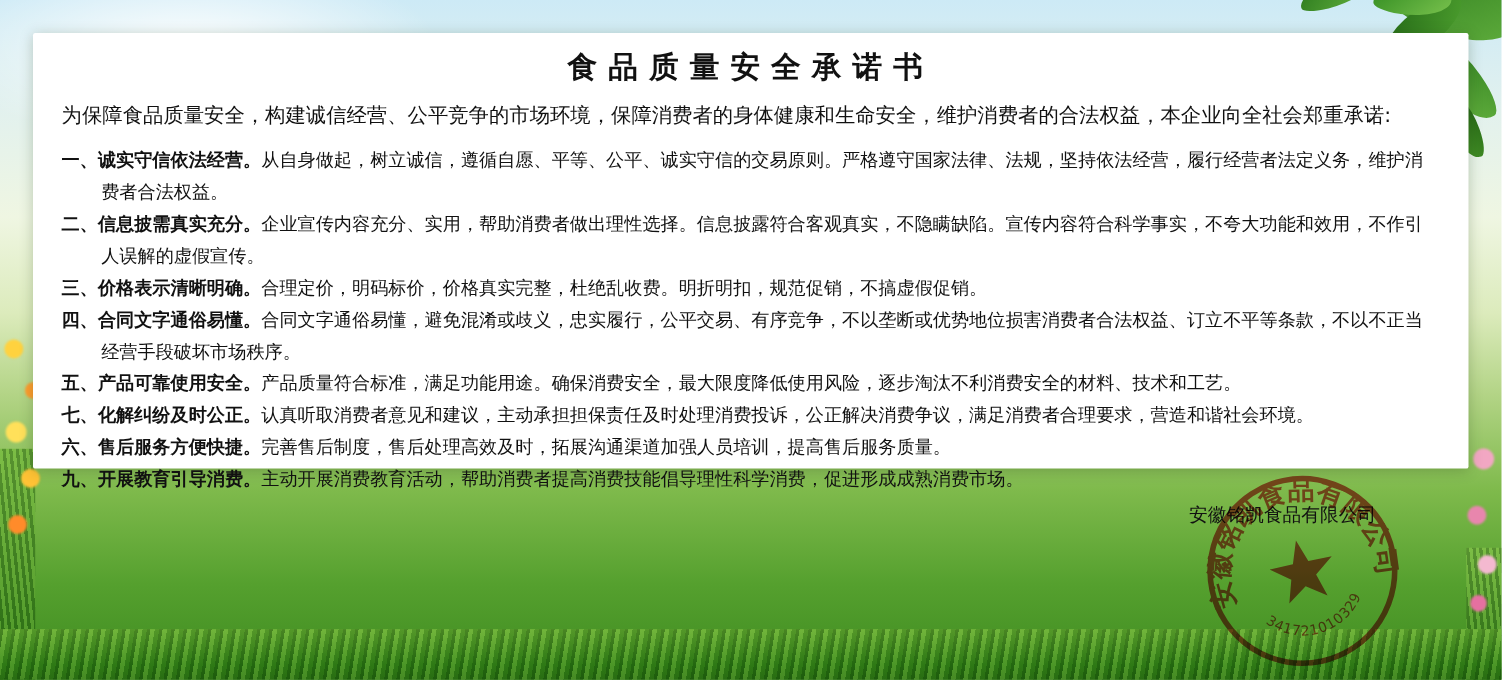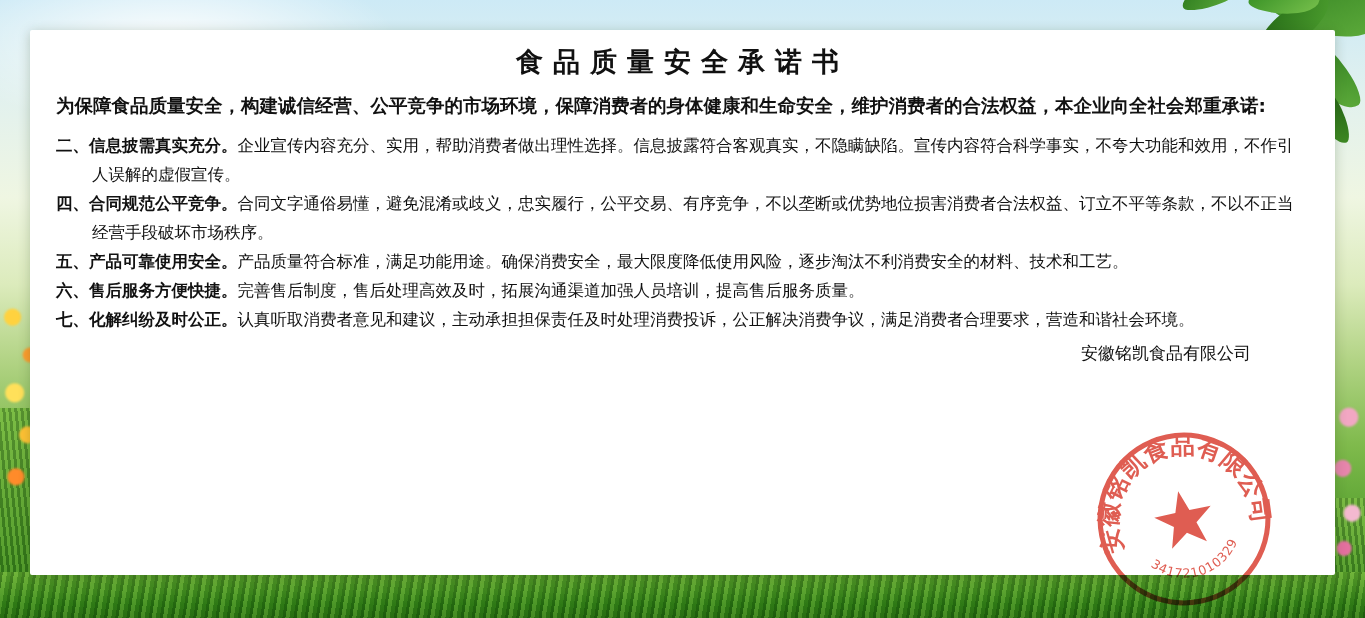--- a/index.html
+++ b/index.html
@@ -36,26 +36,26 @@
     background:
       repeating-linear-gradient(99deg, rgba(20,80,8,.45) 0 3px, rgba(110,185,60,.45) 3px 7px, rgba(45,120,20,.45) 7px 11px),
       linear-gradient(180deg,#74b23a,#2f7a16 70%,#256310);}
   .side-grass{width:32px;bottom:0;height:210px;
     background:
       repeating-linear-gradient(84deg, rgba(20,80,8,.4) 0 3px, rgba(110,185,60,.4) 3px 6px),
       linear-gradient(180deg,#86c04c,#2f7a16);}
   .side-grass.sg-l{left:0;}
   .side-grass.sg-r{right:0;height:120px;}
 
-  .panel{position:absolute;left:30px;top:30px;width:1305px;height:545px;
+  .panel{position:absolute;left:30px;top:30px;width:1305px;height:396px;
     background:#fff;border-radius:2px;box-sizing:border-box;
     padding:12px 26px;box-shadow:0 2px 12px rgba(30,60,20,.25);color:#111;}
   .title{text-align:center;font-size:27px;line-height:36px;font-weight:bold;
     letter-spacing:10px;margin:2px 0 12px;}
-  .intro{font-size:18.5px;font-weight:bold;line-height:27px;margin:0 0 12px;}
+  .intro{font-size:18.5px;font-weight:normal;line-height:27px;margin:0 0 12px;}
   .items{font-size:16.5px;}
   .item{line-height:29px;padding-left:36px;text-indent:-36px;}
   .b{font-weight:bold;}
   .signature{text-align:right;padding-right:58px;margin-top:6px;
     font-size:17px;line-height:27px;}
 
   .stamp{position:absolute;left:1093px;top:428px;width:182px;height:182px;
     transform:rotate(-12deg);opacity:.82;mix-blend-mode:multiply;}
   .stamp text{fill:#d8392b;font-family:"DejaVu Sans","Liberation Sans",sans-serif;}
 </style>
@@ -75,25 +75,28 @@
 <div class="deco side-grass sg-r"></div>
 <div class="deco flowers-left"></div>
 <div class="deco flowers-right"></div>
 <div class="deco grass-strip"></div>
 
 <div class="panel">
   <div class="title">食品质量安全承诺书</div>
   <div class="intro">为保障食品质量安全，构建诚信经营、公平竞争的市场环境，保障消费者的身体健康和生命安全，维护消费者的合法权益，本企业向全社会郑重承诺:</div>
 
   <div class="items">
+    <div class="item"><span class="b">一、</span><span class="b">诚实守信依法经营。</span><span>从自身做起，树立诚信，遵循自愿、平等、公平、诚实守信的交易原则。严格遵守国家法律、法规，坚持依法经营，履行经营者法定义务，维护消费者合法权益。</span></div>
     <div class="item"><span class="b">二、</span><span class="b">信息披需真实充分。</span><span>企业宣传内容充分、实用，帮助消费者做出理性选择。信息披露符合客观真实，不隐瞒缺陷。宣传内容符合科学事实，不夸大功能和效用，不作引人误解的虚假宣传。</span></div>
-    <div class="item"><span class="b">四、</span><span class="b">合同规范公平竞争。</span><span>合同文字通俗易懂，避免混淆或歧义，忠实履行，公平交易、有序竞争，不以垄断或优势地位损害消费者合法权益、订立不平等条款，不以不正当经营手段破坏市场秩序。</span></div>
+    <div class="item"><span class="b">三、</span><span class="b">价格表示清晰明确。</span><span>合理定价，明码标价，价格真实完整，杜绝乱收费。明折明扣，规范促销，不搞虚假促销。</span></div>
+    <div class="item"><span class="b">四、</span><span class="b">合同文字通俗易懂。</span><span>合同文字通俗易懂，避免混淆或歧义，忠实履行，公平交易、有序竞争，不以垄断或优势地位损害消费者合法权益、订立不平等条款，不以不正当经营手段破坏市场秩序。</span></div>
     <div class="item"><span class="b">五、</span><span class="b">产品可靠使用安全。</span><span>产品质量符合标准，满足功能用途。确保消费安全，最大限度降低使用风险，逐步淘汰不利消费安全的材料、技术和工艺。</span></div>
+    <div class="item"><span class="b">七、</span><span class="b">化解纠纷及时公正。</span><span>认真听取消费者意见和建议，主动承担担保责任及时处理消费投诉，公正解决消费争议，满足消费者合理要求，营造和谐社会环境。</span></div>
     <div class="item"><span class="b">六、</span><span class="b">售后服务方便快捷。</span><span>完善售后制度，售后处理高效及时，拓展沟通渠道加强人员培训，提高售后服务质量。</span></div>
-    <div class="item"><span class="b">七、</span><span class="b">化解纠纷及时公正。</span><span>认真听取消费者意见和建议，主动承担担保责任及时处理消费投诉，公正解决消费争议，满足消费者合理要求，营造和谐社会环境。</span></div>
+    <div class="item"><span class="b">九、</span><span class="b">开展教育引导消费。</span><span>主动开展消费教育活动，帮助消费者提高消费技能倡导理性科学消费，促进形成成熟消费市场。</span></div>
   </div>
 
   <div class="signature">
     <div>安徽铭凯食品有限公司</div>
   </div>
 </div>
 
 <svg class="stamp" viewBox="0 0 180 180" aria-hidden="true">
   <circle cx="90" cy="90" r="83" fill="none" stroke="#d8392b" stroke-width="5"></circle>
   <path id="sealArcTop" d="M 26,112 A 67,67 0 1 1 154,112" fill="none"></path>

